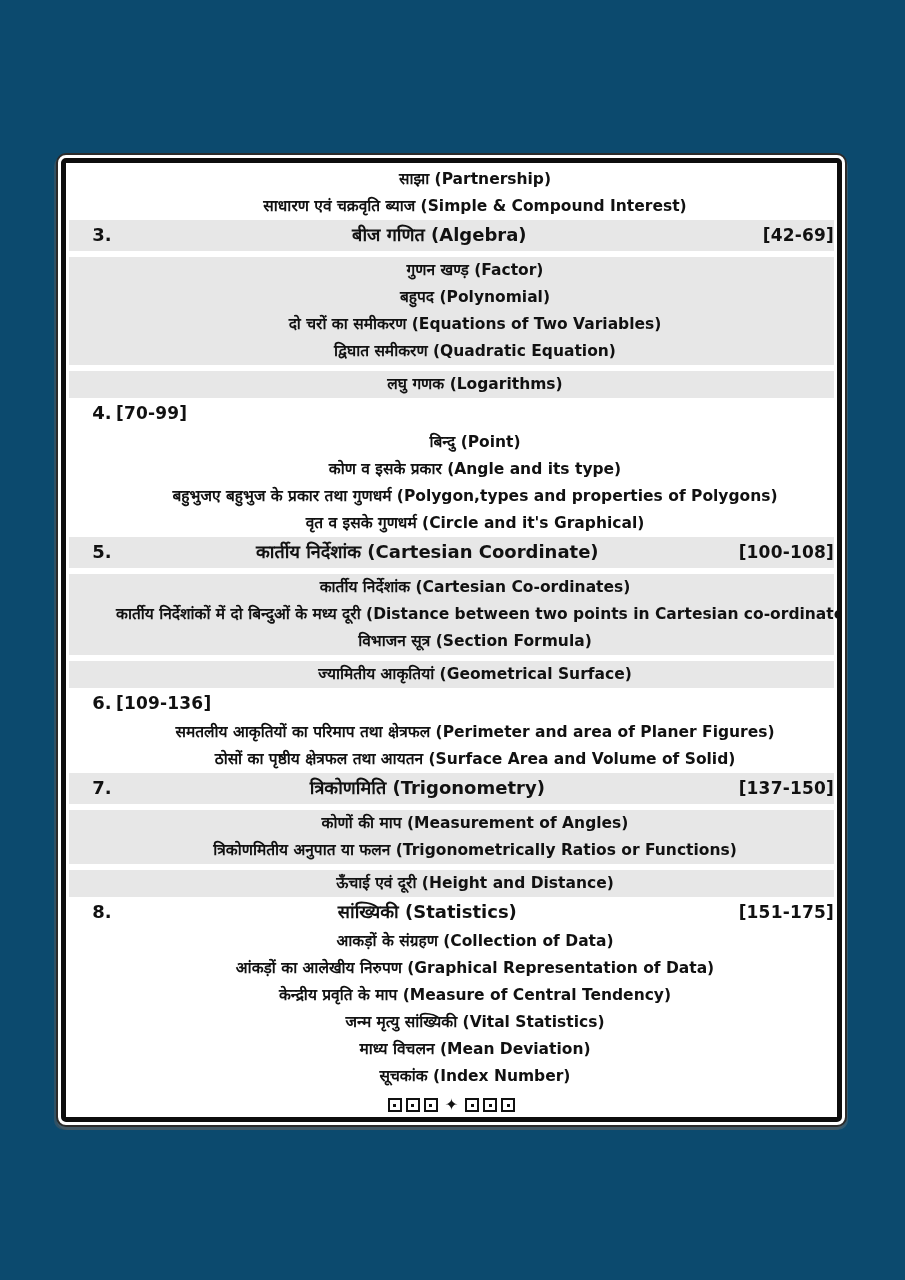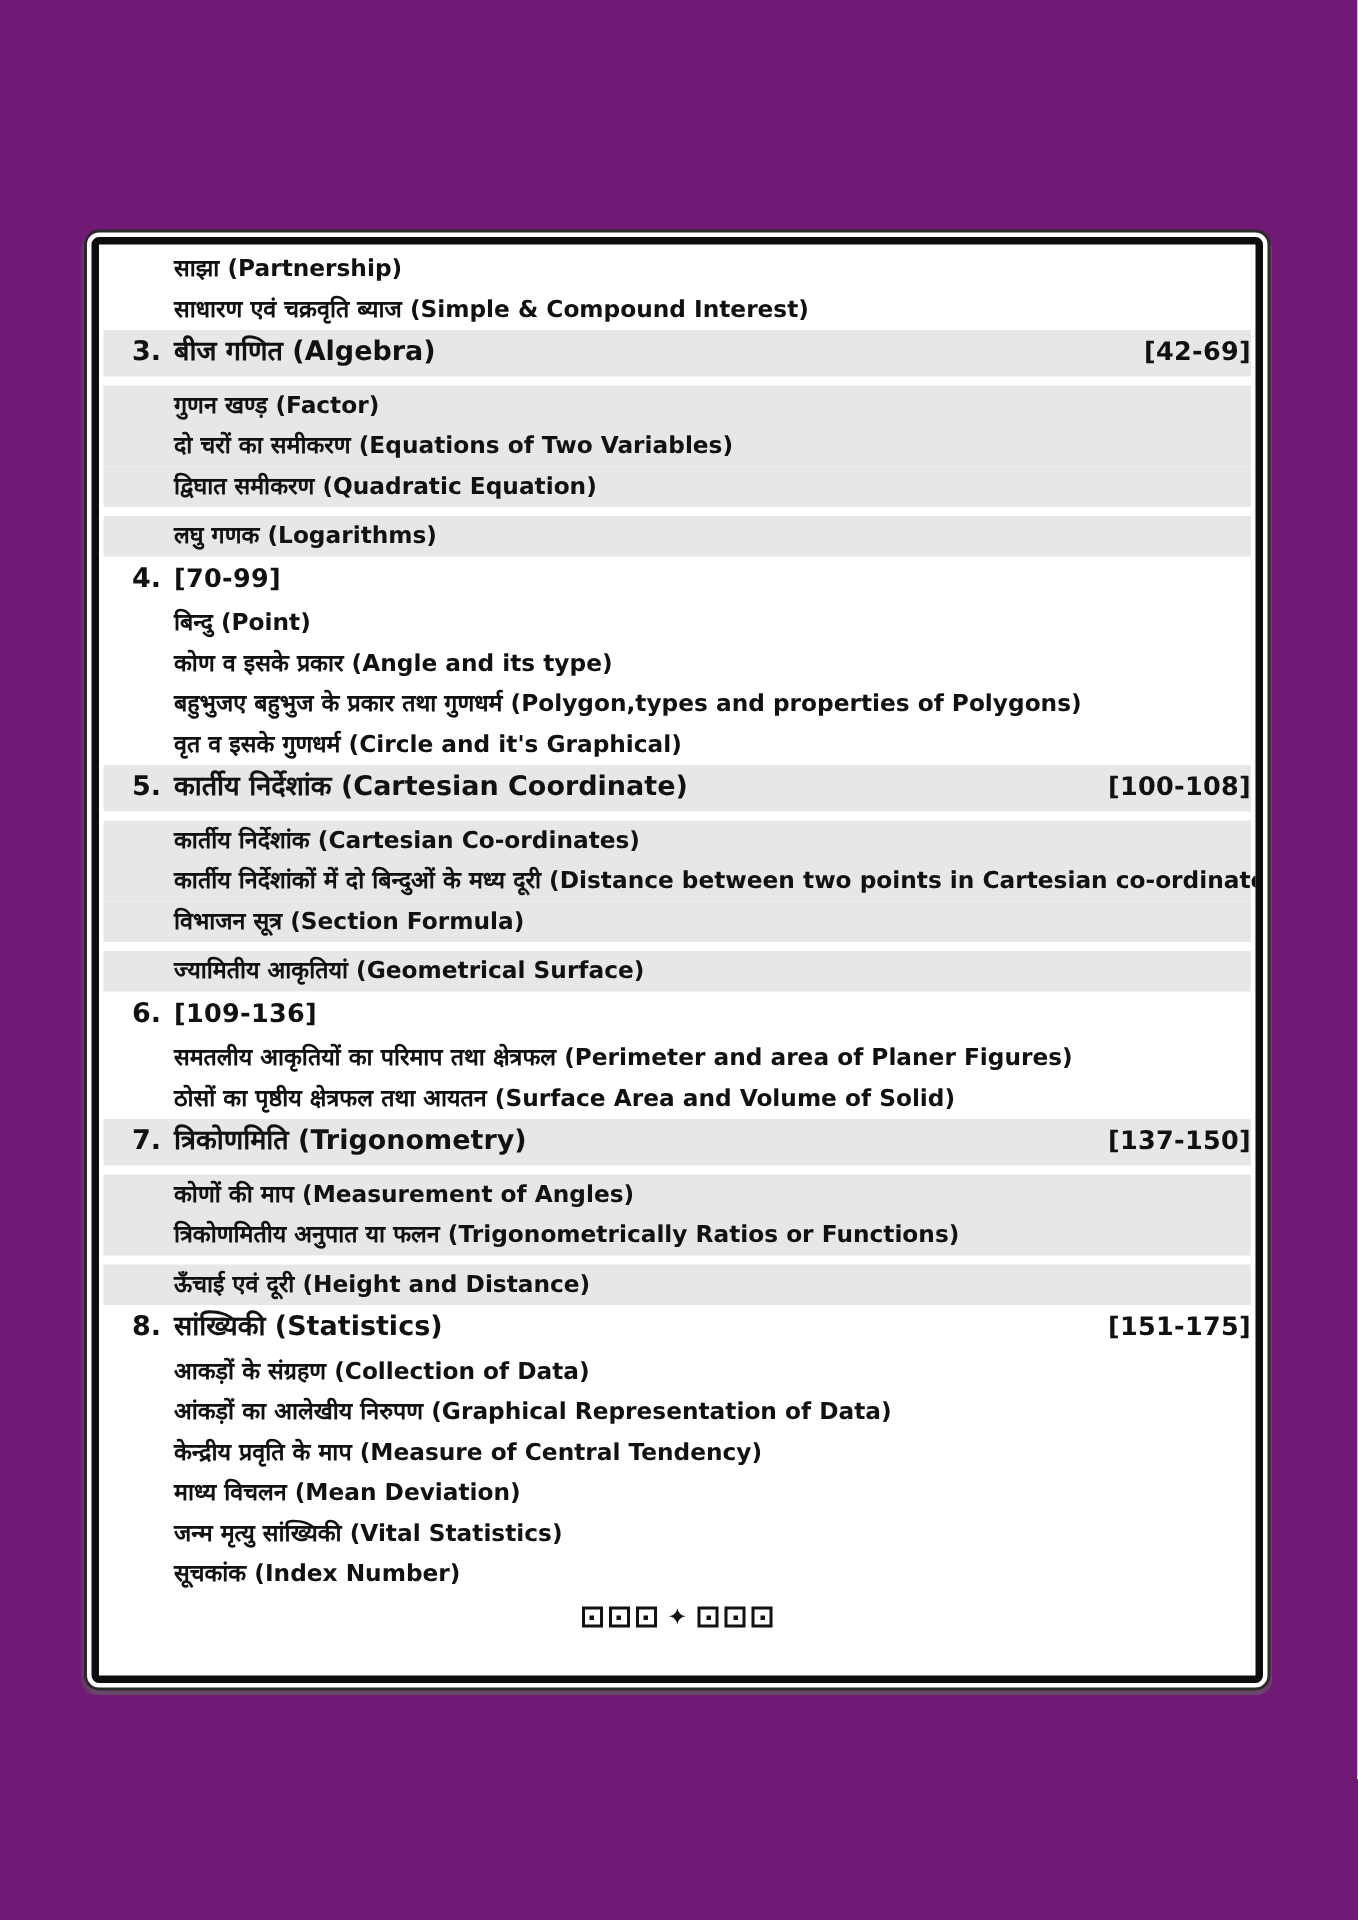--- a/index.html
+++ b/index.html
@@ -1,22 +1,23 @@
 <!DOCTYPE html>
 <html><head>
 <meta charset="utf-8">
 <style>
   html,body{margin:0;padding:0;background:#ffffff;}
   .page{
     position:relative;
     width:905px;height:1280px;
-    background:#701a75;
+    background:#0c4a6e;
     font-family:"DejaVu Sans","Liberation Sans",sans-serif;
     color:#111;
     overflow:hidden;
+    text-align:center;
   }
   .frame{
     position:absolute;left:56px;top:153px;
     width:791px;height:974px;
     box-sizing:border-box;
     border:2px solid #2b2b2b;
     border-radius:10px;
     padding:3px;
     box-shadow:-2px 3px 0 rgba(90,90,90,.45), 1px 3px 0 rgba(120,120,120,.35);
     background:#fff;
@@ -73,20 +74,24 @@
           <span class="num">3.</span>
           <span class="txt">बीज गणित (Algebra)</span>
           <span class="pages">[42-69]</span>
         </div>
         <div class="row item band gap">
           <span class="num"></span>
           <span class="txt">गुणन खण्ड़ (Factor)</span>
         </div>
         <div class="row item band">
           <span class="num"></span>
+          <span class="txt">बहुपद (Polynomial)</span>
+        </div>
+        <div class="row item band">
+          <span class="num"></span>
           <span class="txt">दो चरों का समीकरण (Equations of Two Variables)</span>
         </div>
         <div class="row item band">
           <span class="num"></span>
           <span class="txt">द्विघात समीकरण (Quadratic Equation)</span>
         </div>
         <div class="row item band gap">
           <span class="num"></span>
           <span class="txt">लघु गणक (Logarithms)</span>
         </div>
@@ -172,25 +177,25 @@
         <div class="row item">
           <span class="num"></span>
           <span class="txt">आंकड़ों का आलेखीय निरुपण (Graphical Representation of Data)</span>
         </div>
         <div class="row item">
           <span class="num"></span>
           <span class="txt">केन्द्रीय प्रवृति के माप (Measure of Central Tendency)</span>
         </div>
         <div class="row item">
           <span class="num"></span>
+          <span class="txt">जन्म मृत्यु सांख्यिकी (Vital Statistics)</span>
+        </div>
+        <div class="row item">
+          <span class="num"></span>
           <span class="txt">माध्य विचलन (Mean Deviation)</span>
-        </div>
-        <div class="row item">
-          <span class="num"></span>
-          <span class="txt">जन्म मृत्यु सांख्यिकी (Vital Statistics)</span>
         </div>
         <div class="row item">
           <span class="num"></span>
           <span class="txt">सूचकांक (Index Number)</span>
         </div>
         <div class="divider">
           <span class="sq"></span>
           <span class="sq"></span>
           <span class="sq"></span>
           <span class="diamond">✦</span>

